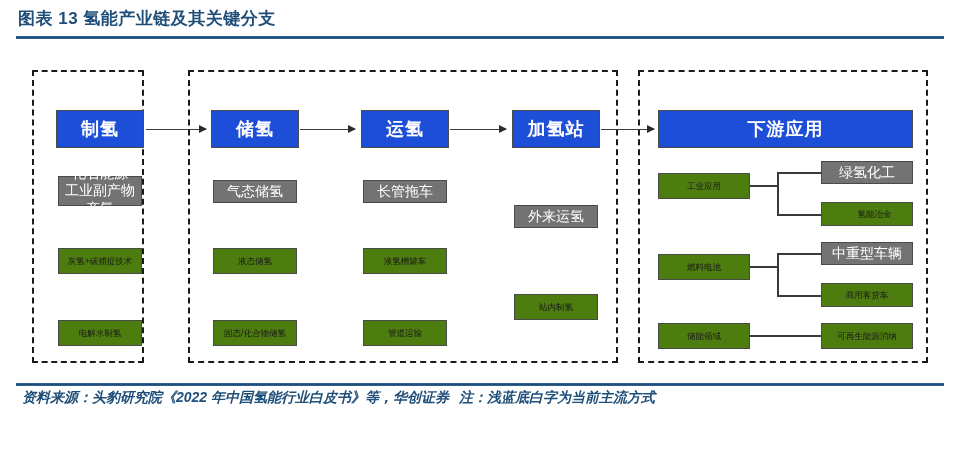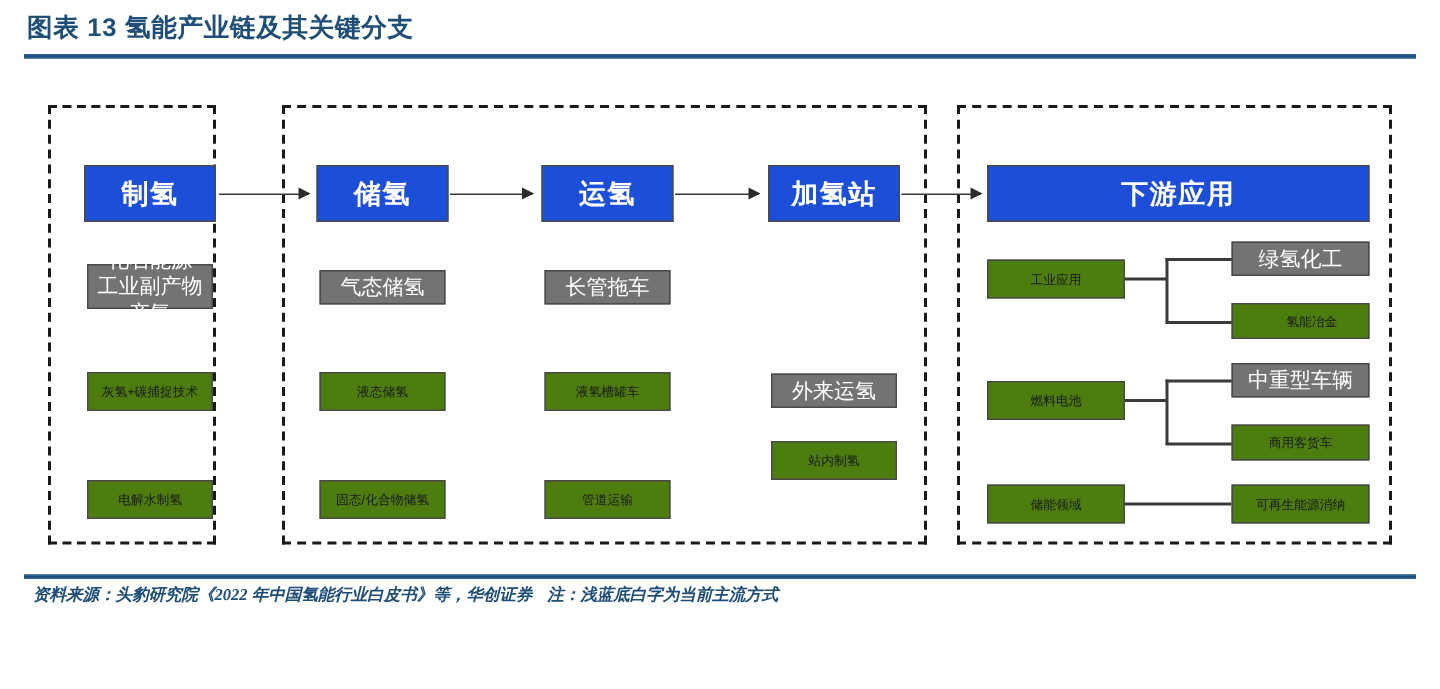--- a/index.html
+++ b/index.html
@@ -105,24 +105,24 @@
     position: absolute;
     width: 1.5px;
     background: #3a3a3a;
   }
 
   
   #footer {
     position: absolute;
     left: 22px; top: 389px;
     width: 920px;
-    font-family: Liberation Serif, serif;
+    font-family: Liberation Sans, sans-serif;
     font-style: italic;
     font-weight: bold;
-    font-size: 11px;
+    font-size: 14px;
     color: #1f4e79;
     white-space: nowrap;
   }
   #footer .note { margin-left: 10px; }
 </style>
 </head>
 <body>
 
 <div id="page">
 
@@ -149,21 +149,21 @@
   <div class="arrow" style="left:300px; top:129px; width:55px;"></div>
 
   <div class="box box-head" style="left:361px; top:110px; width:88px; height:38px;">运氢</div>
   <div class="box box-blue" style="left:363px; top:180px; width:84px; height:23px;">长管拖车</div>
   <div class="box box-white" style="left:363px; top:248px; width:84px; height:26px;">液氢槽罐车</div>
   <div class="box box-white" style="left:363px; top:320px; width:84px; height:26px;">管道运输</div>
 
   <div class="arrow" style="left:450px; top:129px; width:56px;"></div>
 
   <div class="box box-head" style="left:512px; top:110px; width:88px; height:38px;">加氢站</div>
-  <div class="box box-blue" style="left:514px; top:205px; width:84px; height:23px;margin-top:44px;">外来运氢</div>
+  <div class="box box-blue" style="left:514px; top:205px; width:84px; height:23px;">外来运氢</div>
   <div class="box box-white" style="left:514px; top:294px; width:84px; height:26px;">站内制氢</div>
 
   <div class="arrow" style="left:601px; top:129px; width:53px;"></div>
 
   <div class="box box-head" style="left:658px; top:110px; width:255px; height:38px;text-align:center;">下游应用</div>
 
   <div class="box box-white" style="left:658px; top:173px; width:92px; height:26px;">工业应用</div>
   <div class="conn-h" style="left:750px; top:185px; width:28px;"></div>
   <div class="conn-v" style="left:777px; top:172px; height:43px;"></div>
   <div class="conn-h" style="left:777px; top:172px; width:45px;"></div>

